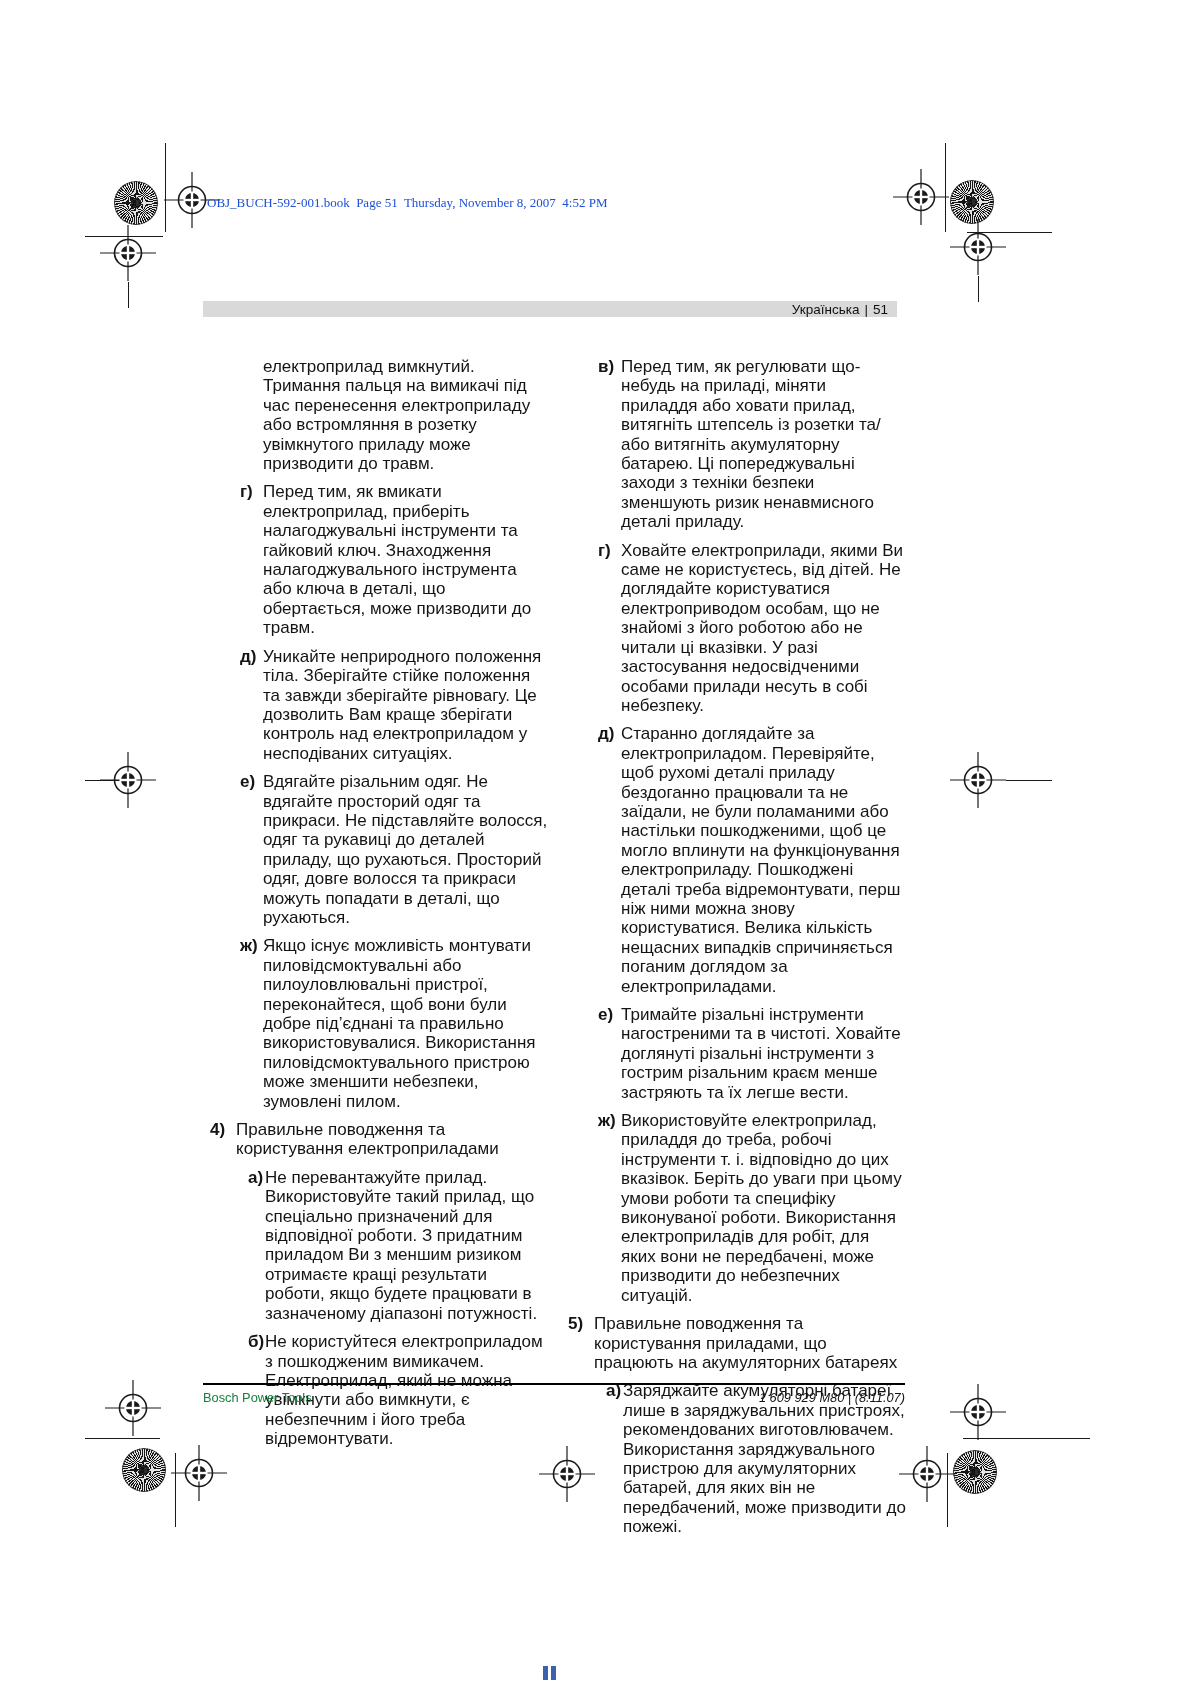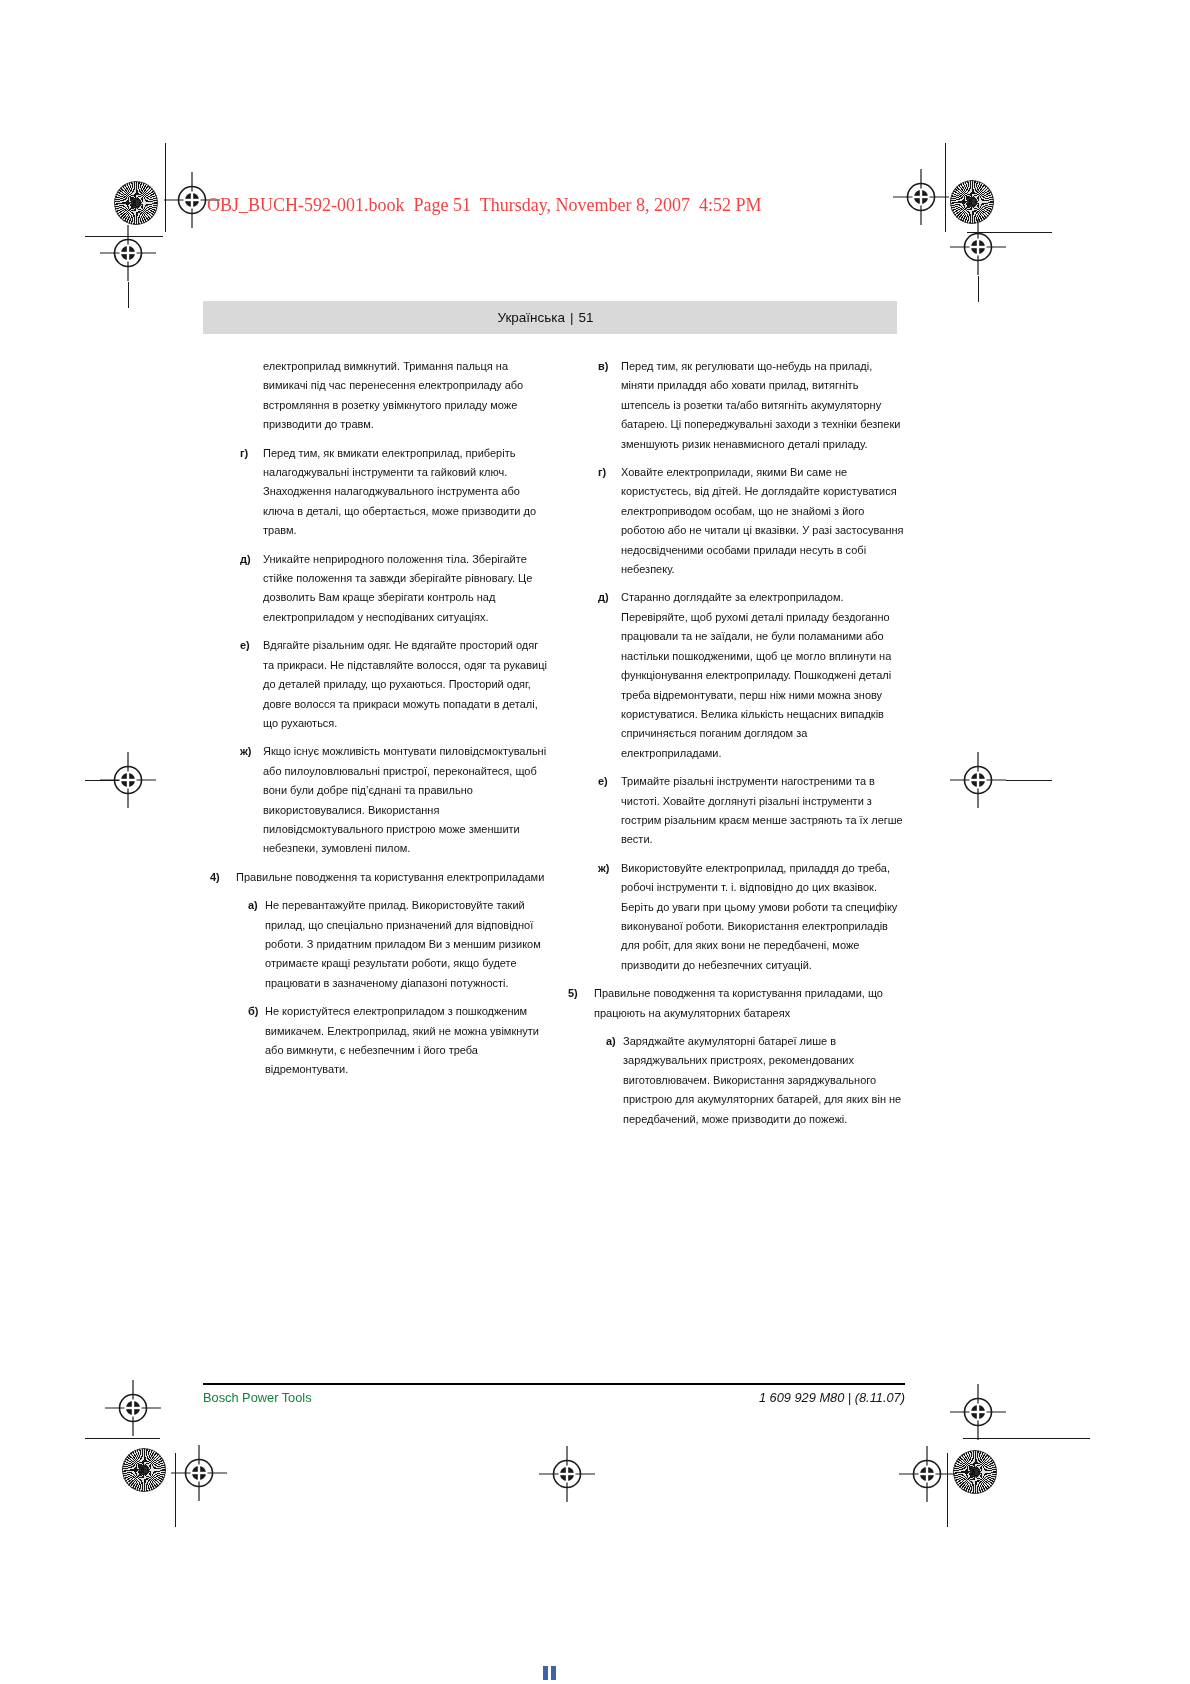--- a/index.html
+++ b/index.html
@@ -16,31 +16,31 @@
       radial-gradient(circle at center, rgba(18,18,18,.88) 0 17%, rgba(18,18,18,0) 18%),
       repeating-conic-gradient(#161616 0deg 3.4deg, #e3e3e3 3.4deg 6.8deg);
     box-shadow: inset 0 0 0 1px #2a2a2a;
   }
   .mline{position:absolute;background:#1a1a1a;}
   .colorbar{position:absolute;display:flex;gap:3px;}
   .colorbar i{display:block;width:5px;height:14px;}
   
   .header-line{
     position:absolute;left:207px;top:195px;
-    font-family:"Liberation Serif", serif;font-size:18px;white-space:pre;color:#ef4444;
+    font-family:"Liberation Serif", serif;font-size:13px;white-space:pre;color:#1d4ed8;
   }
   
   .langbar{
-    position:absolute;left:203px;top:301px;width:694px;height:33px;background:#d9d9d9;
-    display:flex;justify-content:center;align-items:center;
+    position:absolute;left:203px;top:301px;width:694px;height:16px;background:#d9d9d9;
+    display:flex;justify-content:flex-end;align-items:center;
     padding-right:9px;box-sizing:border-box;font-size:13.5px;color:#111;
   }
   .langbar .sep{margin:0 5px;}
   
-  .col{position:absolute;top:357px;font-size:11px;line-height:19.4px;color:#141414;}
+  .col{position:absolute;top:357px;font-size:17px;line-height:19.4px;color:#141414;}
   .col.left{left:203px;width:345px;}
   .col.right{left:561px;width:346px;}
   .item{display:flex;margin-bottom:9px;}
   .item .lbl{flex:0 0 auto;font-weight:bold;}
   .item .txt{flex:1 1 auto;}
   .li{margin-left:37px;}  .li  .lbl{width:23px;}
   .num{margin-left:7px;}  .num .lbl{width:26px;}
   .sub{margin-left:45px;} .sub .lbl{width:17px;}
   .cont{margin-left:60px;}
   .b{font-weight:normal;}

